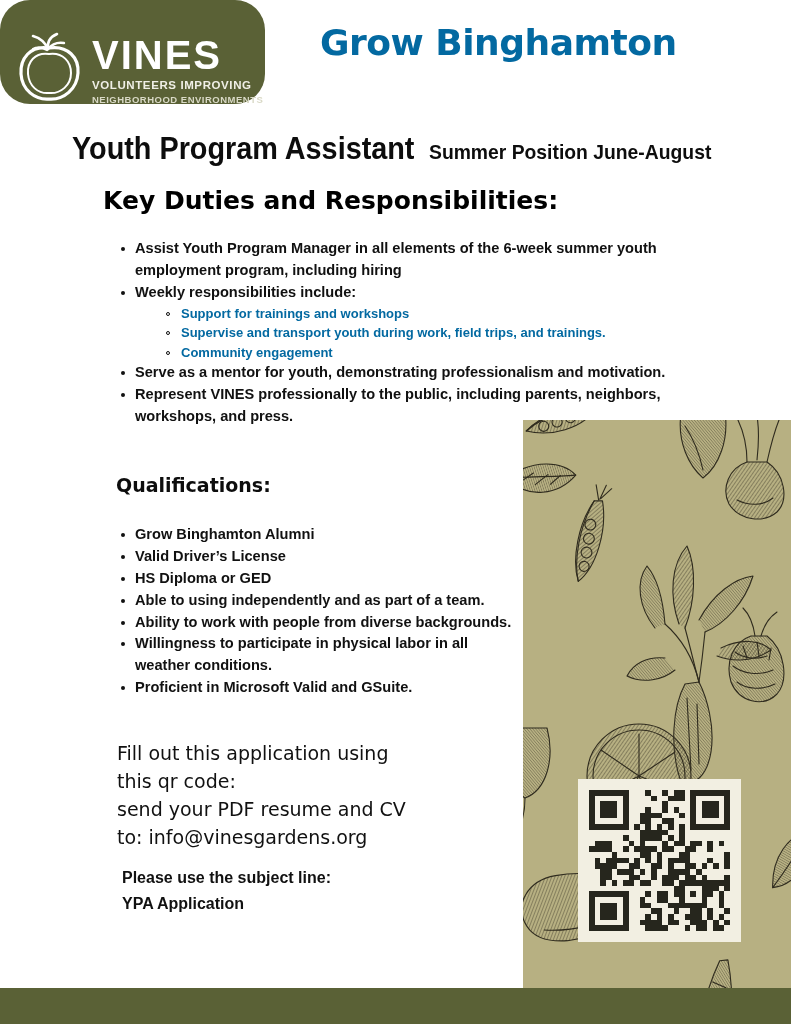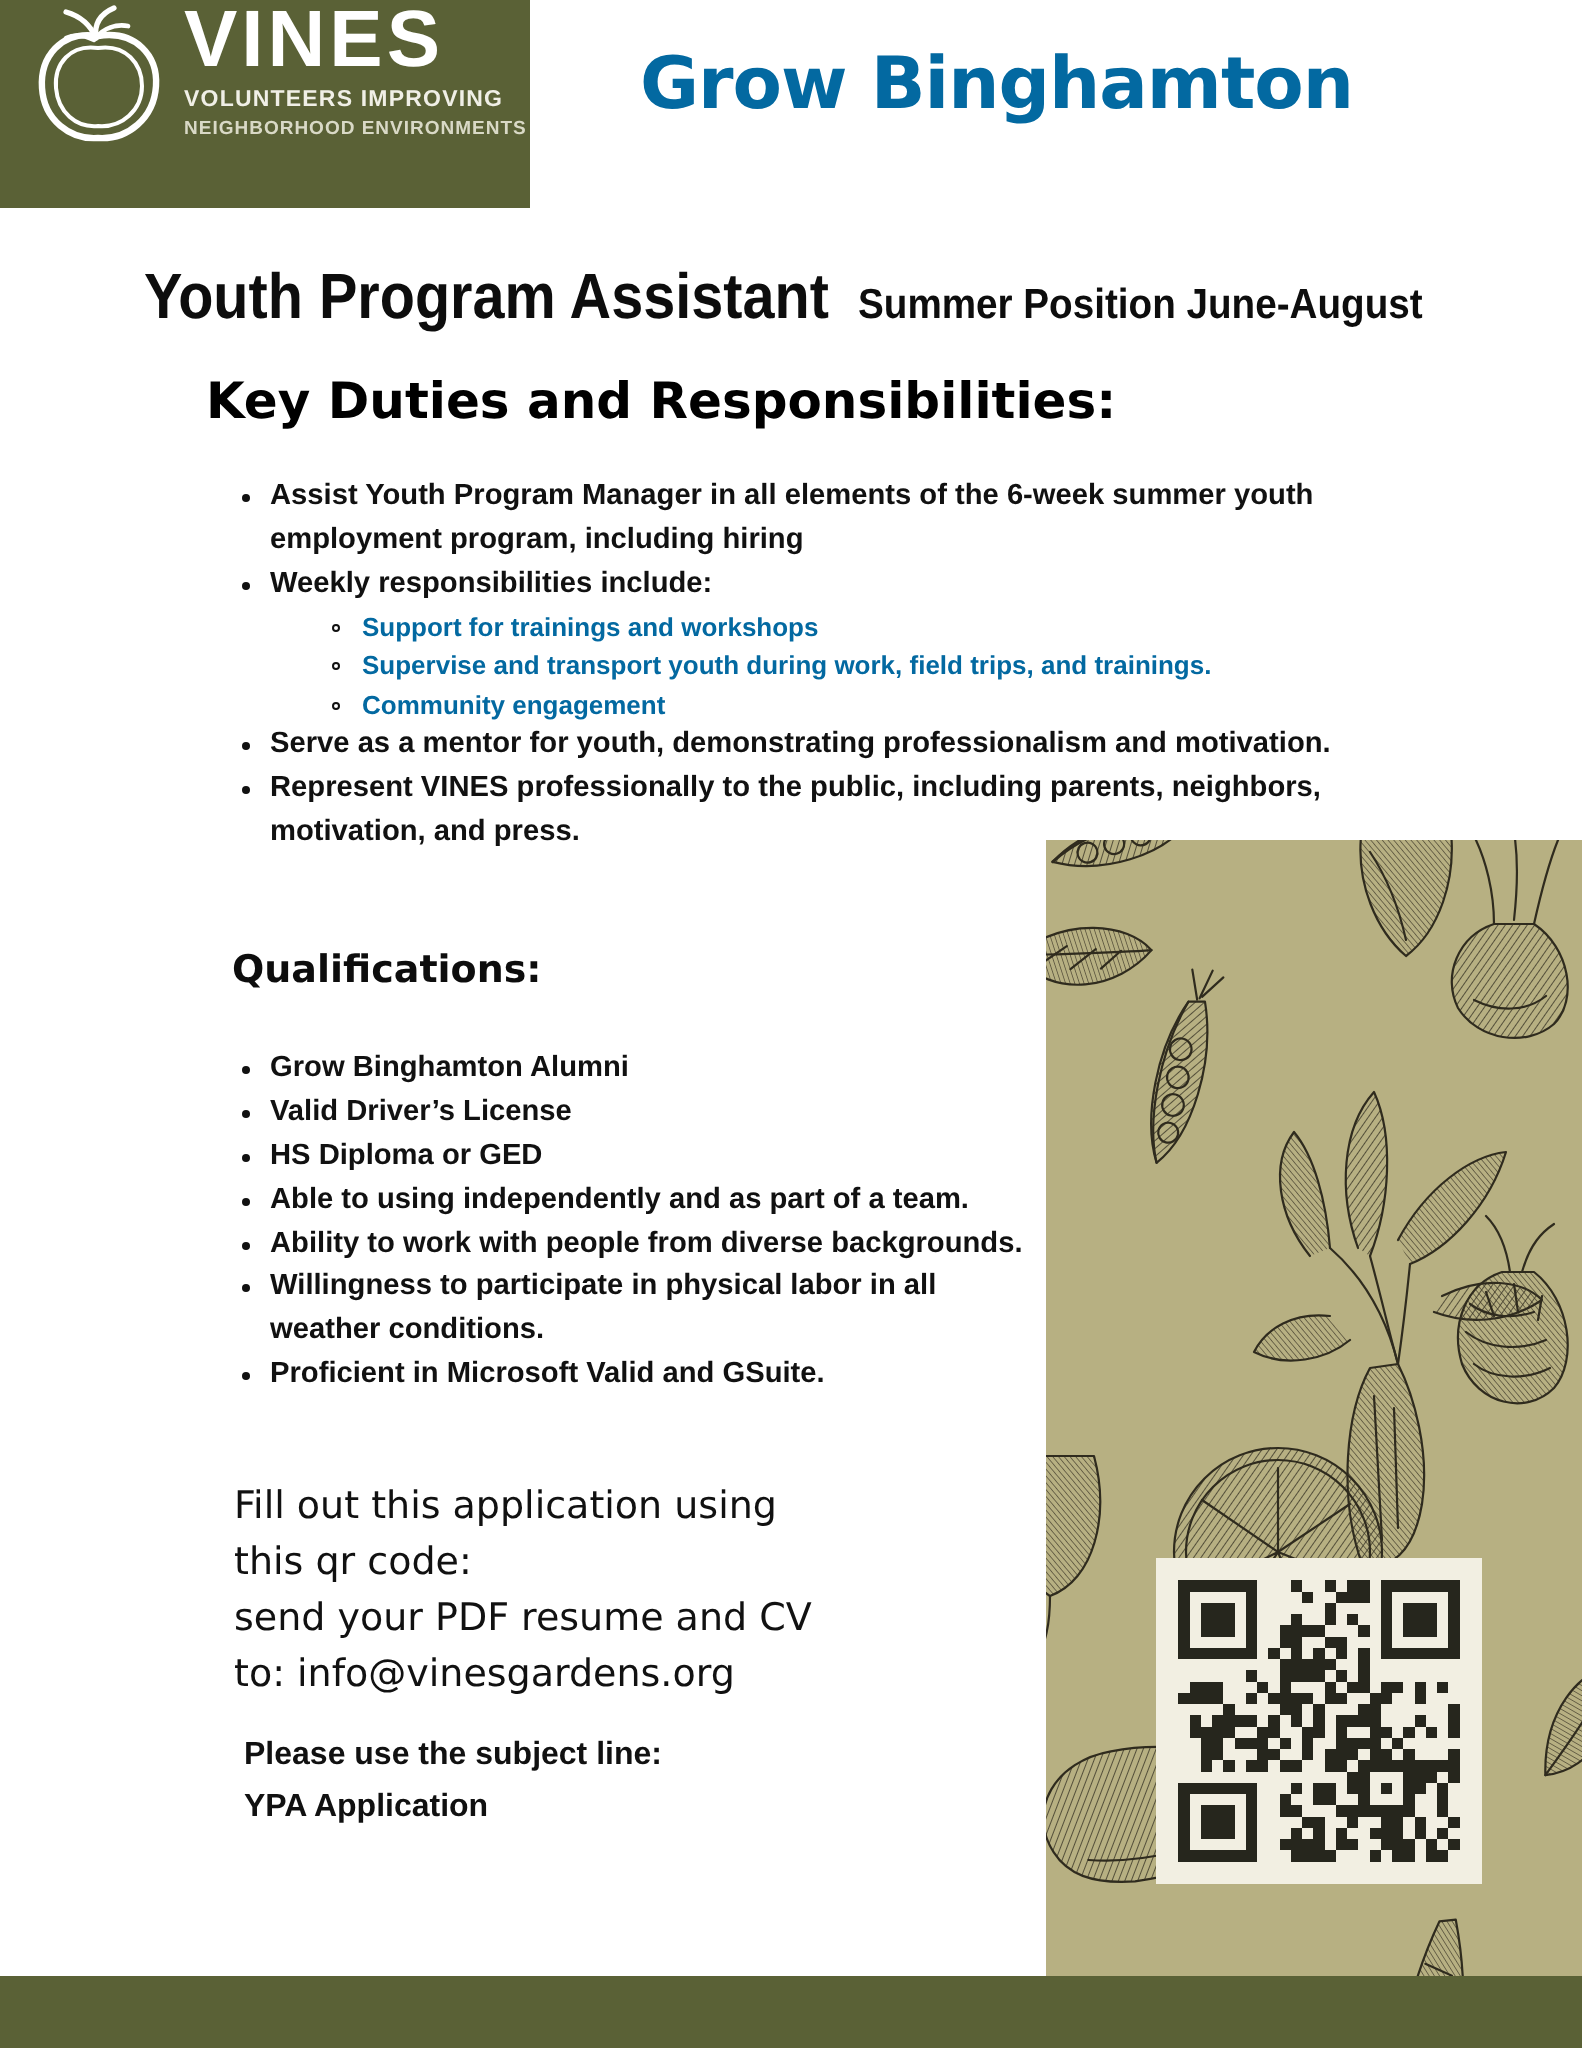--- a/index.html
+++ b/index.html
@@ -8,21 +8,21 @@
     background:#ffffff;
     font-family:"DejaVu Sans", sans-serif;
     position:relative;overflow:hidden;
   }
   .page{position:relative;width:791px;height:1024px;background:#fff;overflow:hidden;}
 
   
   .logo-block{
     position:absolute;left:0;top:0;width:265px;height:104px;
     background:#5a6136;
-    display:flex;align-items:flex-start;
+    display:flex;align-items:flex-end;border-radius:30px;
   }
   .logo-mark{width:70px;height:74px;margin-left:14px;flex:none;}
   .logo-text{margin-left:8px;color:#ffffff;line-height:1;}
   .logo-name{
     font-family:"Liberation Sans", sans-serif;
     font-weight:bold;font-size:40px;letter-spacing:2px;
     color:#ffffff;display:block;
   }
   .logo-sub1{
     font-family:"Liberation Sans", sans-serif;
@@ -172,21 +172,21 @@
 
   <div class="sec-duties">Key Duties and Responsibilities:</div>
   <ul class="duties-list" id="duties-list">
       <li class="bullet-li"><span>Assist Youth Program Manager in all elements of the 6-week summer youth employment program, including hiring</span></li>
       <li class="bullet-li"><span>Weekly responsibilities include:</span><ul class="sub-list">
           <li class="sub-li">Support for trainings and workshops</li>
           <li class="sub-li">Supervise and transport youth during work, field trips, and trainings.</li>
           <li class="sub-li">Community engagement</li>
         </ul></li>
       <li class="bullet-li"><span>Serve as a mentor for youth, demonstrating professionalism and motivation.</span></li>
-      <li class="bullet-li"><span>Represent VINES professionally to the public, including parents, neighbors, motivation, and press.</span></li>
+      <li class="bullet-li"><span>Represent VINES professionally to the public, including parents, neighbors, workshops, and press.</span></li>
     </ul>
 
   <div class="sec-quals">Qualifications:</div>
   <ul class="quals-list" id="quals-list">
       <li class="bullet-li">Grow Binghamton Alumni</li>
       <li class="bullet-li">Valid Driver’s License</li>
       <li class="bullet-li">HS Diploma or GED</li>
       <li class="bullet-li">Able to using independently and as part of a team.</li>
       <li class="bullet-li">Ability to work with people from diverse backgrounds.</li>
       <li class="bullet-li">Willingness to participate in physical labor in all weather conditions.</li>

